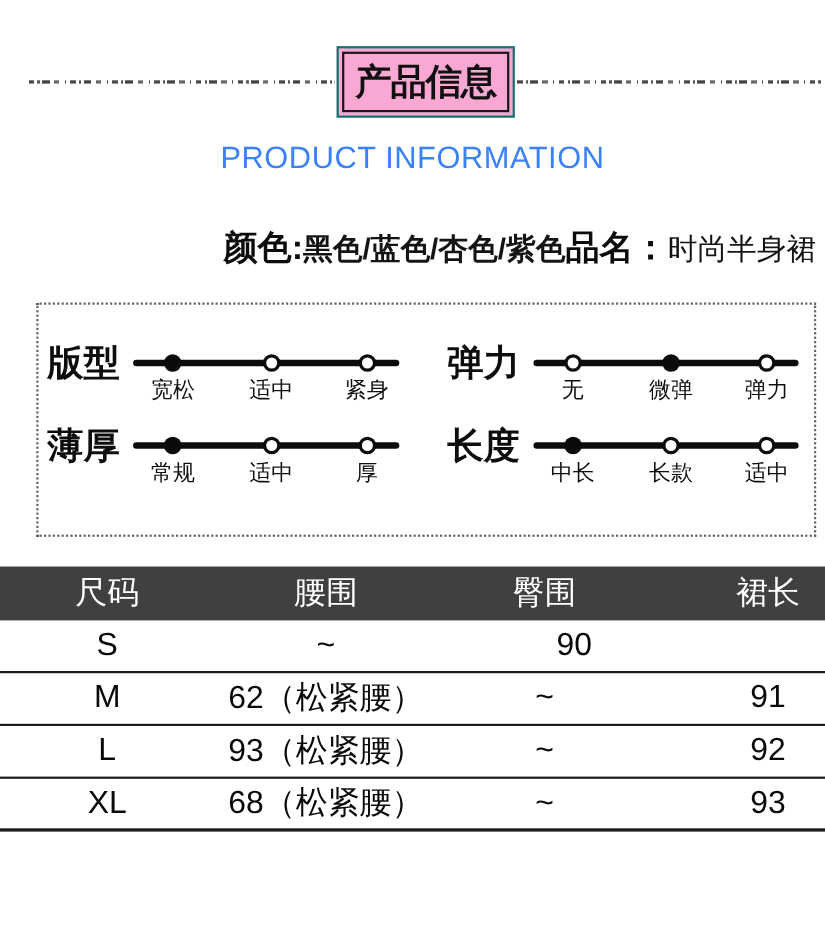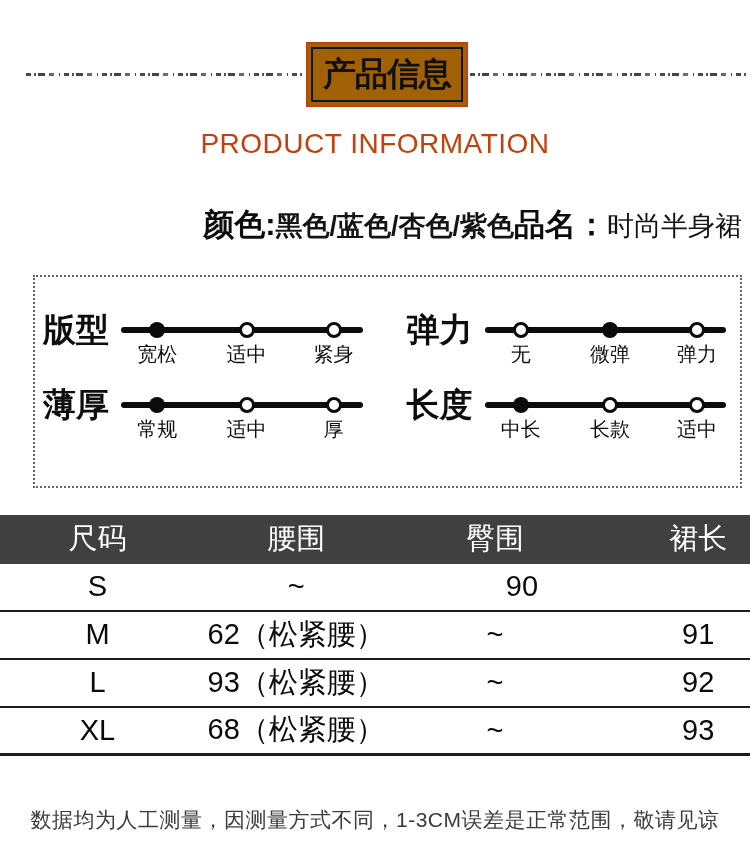--- a/index.html
+++ b/index.html
@@ -18,27 +18,27 @@
     flex:1; height:3px;
     background-image:repeating-linear-gradient(90deg,
       #4a4a4a 0 5px, transparent 5px 8px,
       #555555 8px 10px, transparent 10px 12px,
       #434343 12px 19px, transparent 19px 23px,
       #6a6a6a 23px 28px, transparent 28px 33px,
       #4a4a4a 33px 34px, transparent 34px 38px);
   }
   .deco-line.left  { margin-left:26px; }
   .deco-line.right { margin-right:2px; }
-  .title-box-outer { border:2px solid #c2410c; padding:3px; margin:0 2px; background:#a16207; }
+  .title-box-outer { border:2px solid #0f766e; padding:3px; margin:0 2px; background:#f9a8d4; }
   .title-box-inner { border:2px solid #161616; padding:8px 10px; }
   .title-cn { font-size:33px; font-weight:600; letter-spacing:-1px; line-height:1.05; white-space:nowrap; }
 
   .title-en {
     text-align:center; margin-top:21px;
-    font-size:28px; color:#c2410c; letter-spacing:0.5px; font-weight:400;
+    font-size:28px; color:#3b82f6; letter-spacing:0.5px; font-weight:400;
   }
 
   
   .product-row { display:flex; align-items:baseline; margin:44px 8px 0 68px; }
   .meta { white-space:nowrap; }
   .meta.color { margin-left:auto; }
   .meta-label { font-size:31px; font-weight:600; color:#0c0c0c; }
   .meta-value { font-size:27px; font-weight:500; color:#141414; }
   .meta.color .meta-value { font-weight:600; }
 
@@ -192,15 +192,14 @@
         </div>
         <div class="t-row">
           <div class="td col0">XL</div>
           <div class="td col1">68（松紧腰）</div>
           <div class="td col2">~</div>
           <div class="td col3">93</div>
         </div>
       </div>
   </div>
 
-  <div class="footnote">数据均为人工测量，因测量方式不同，1-3CM误差是正常范围，敬请见谅</div>
 
 </div>
 
 </body></html>

